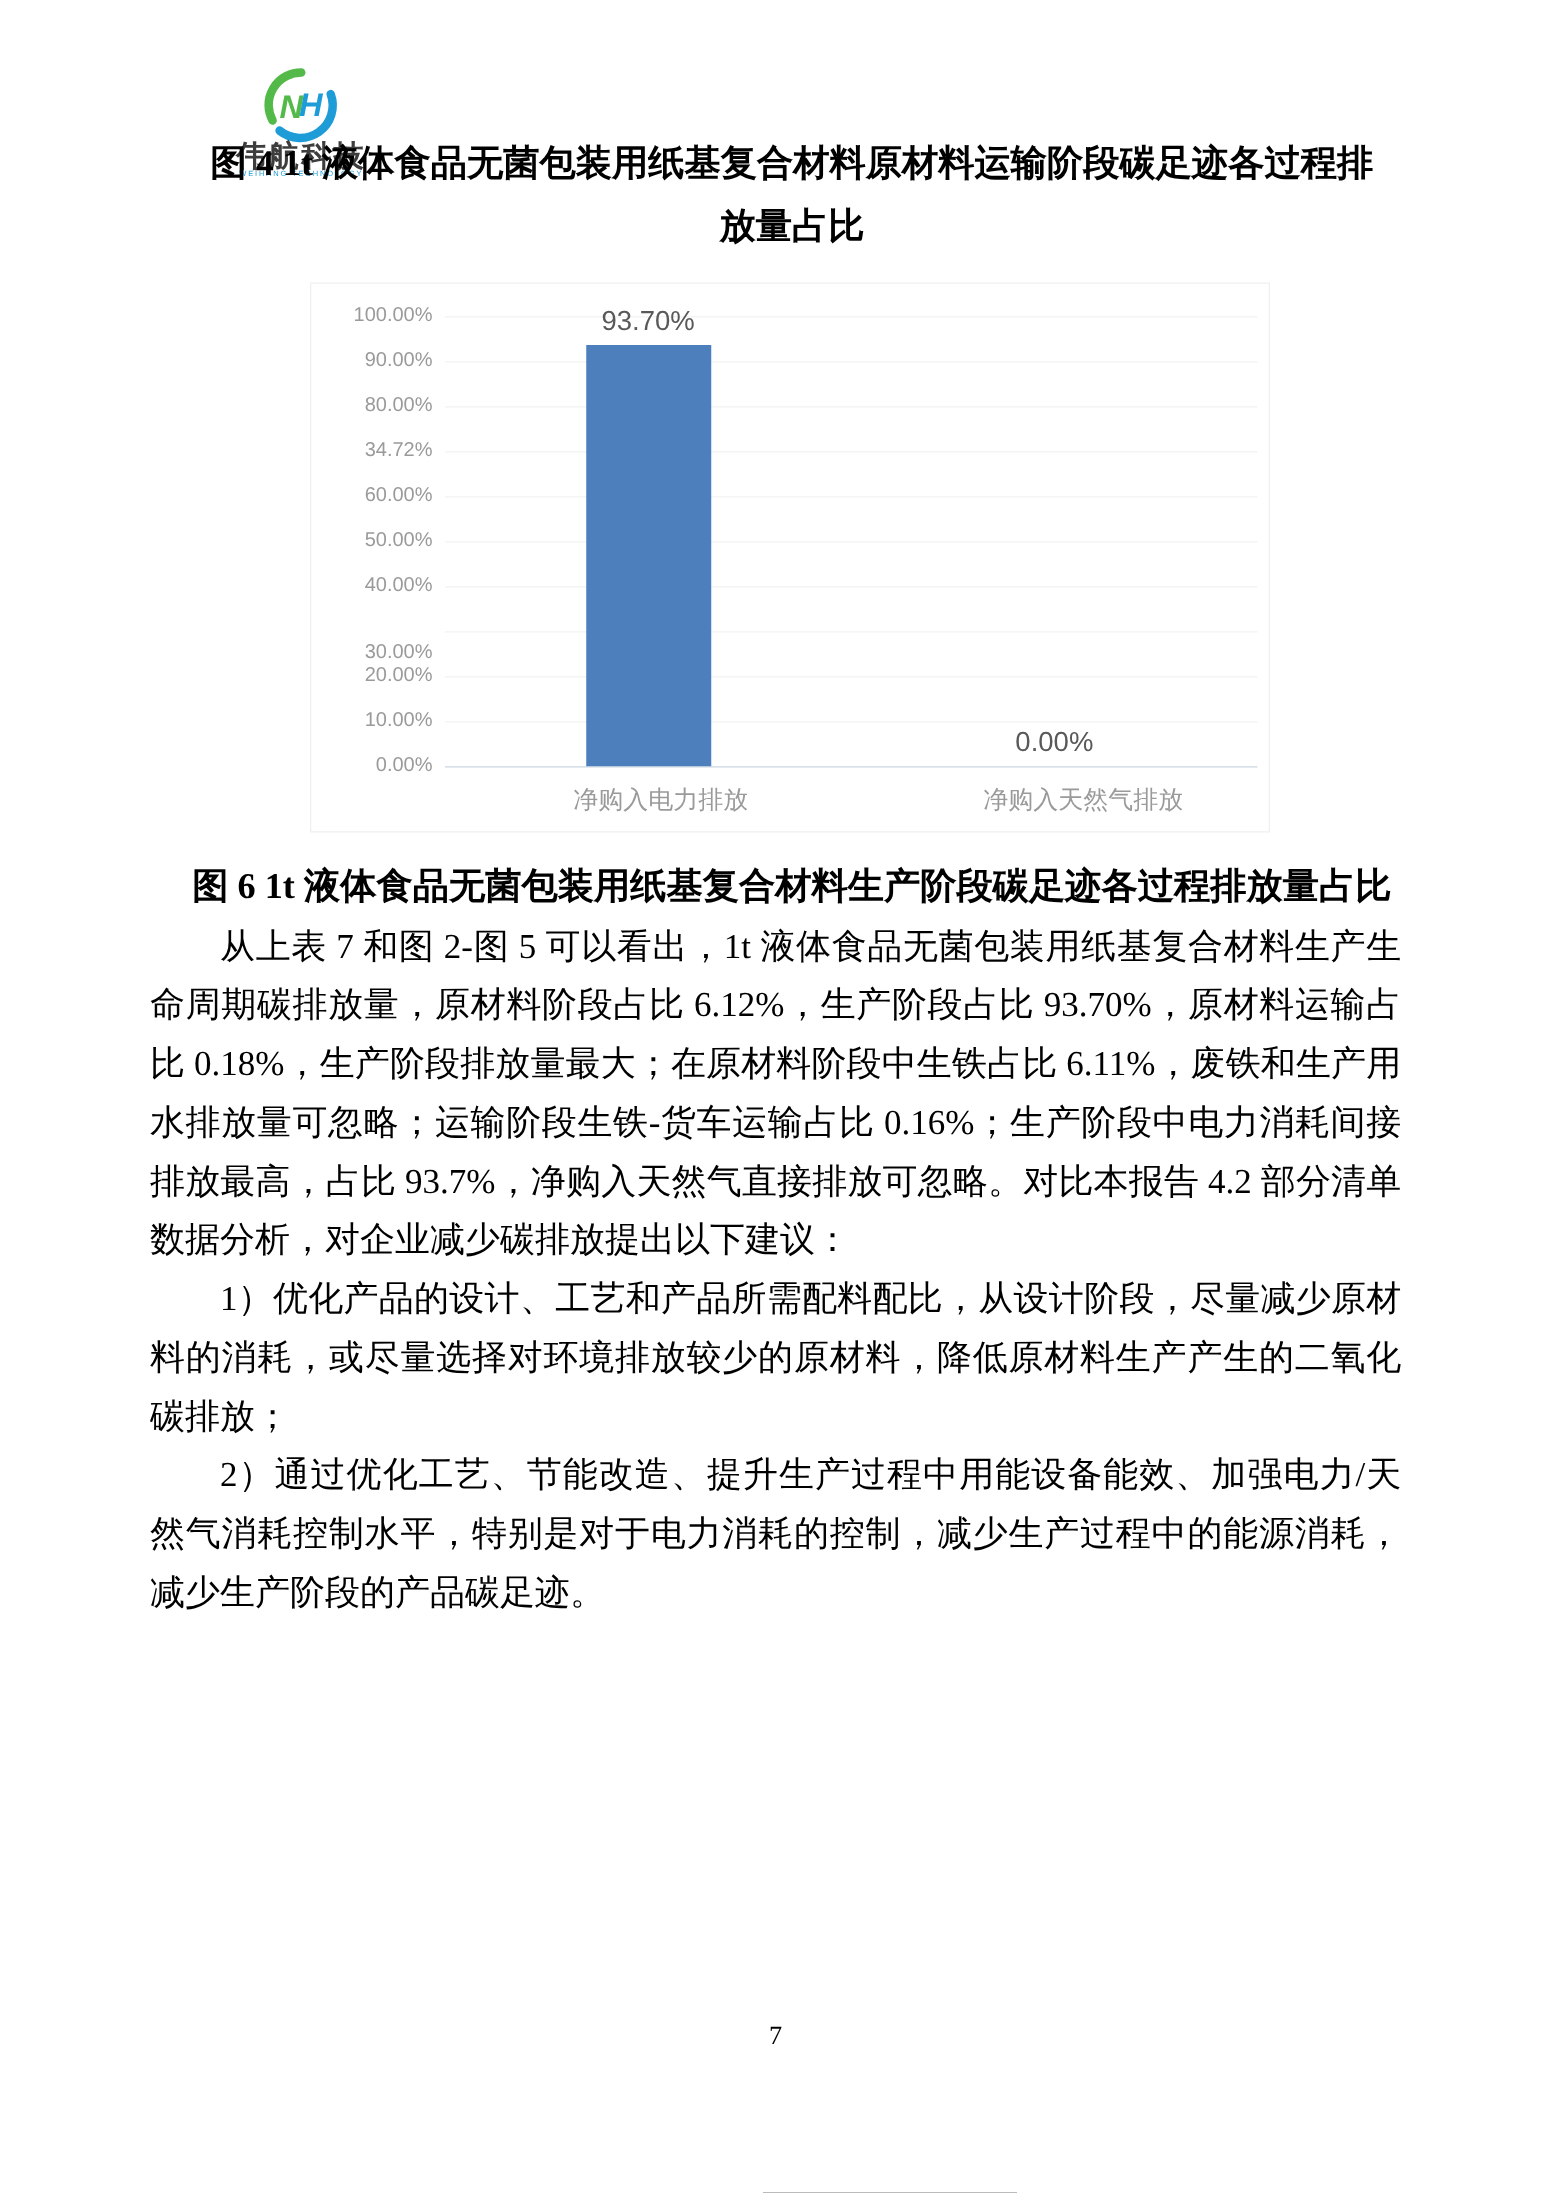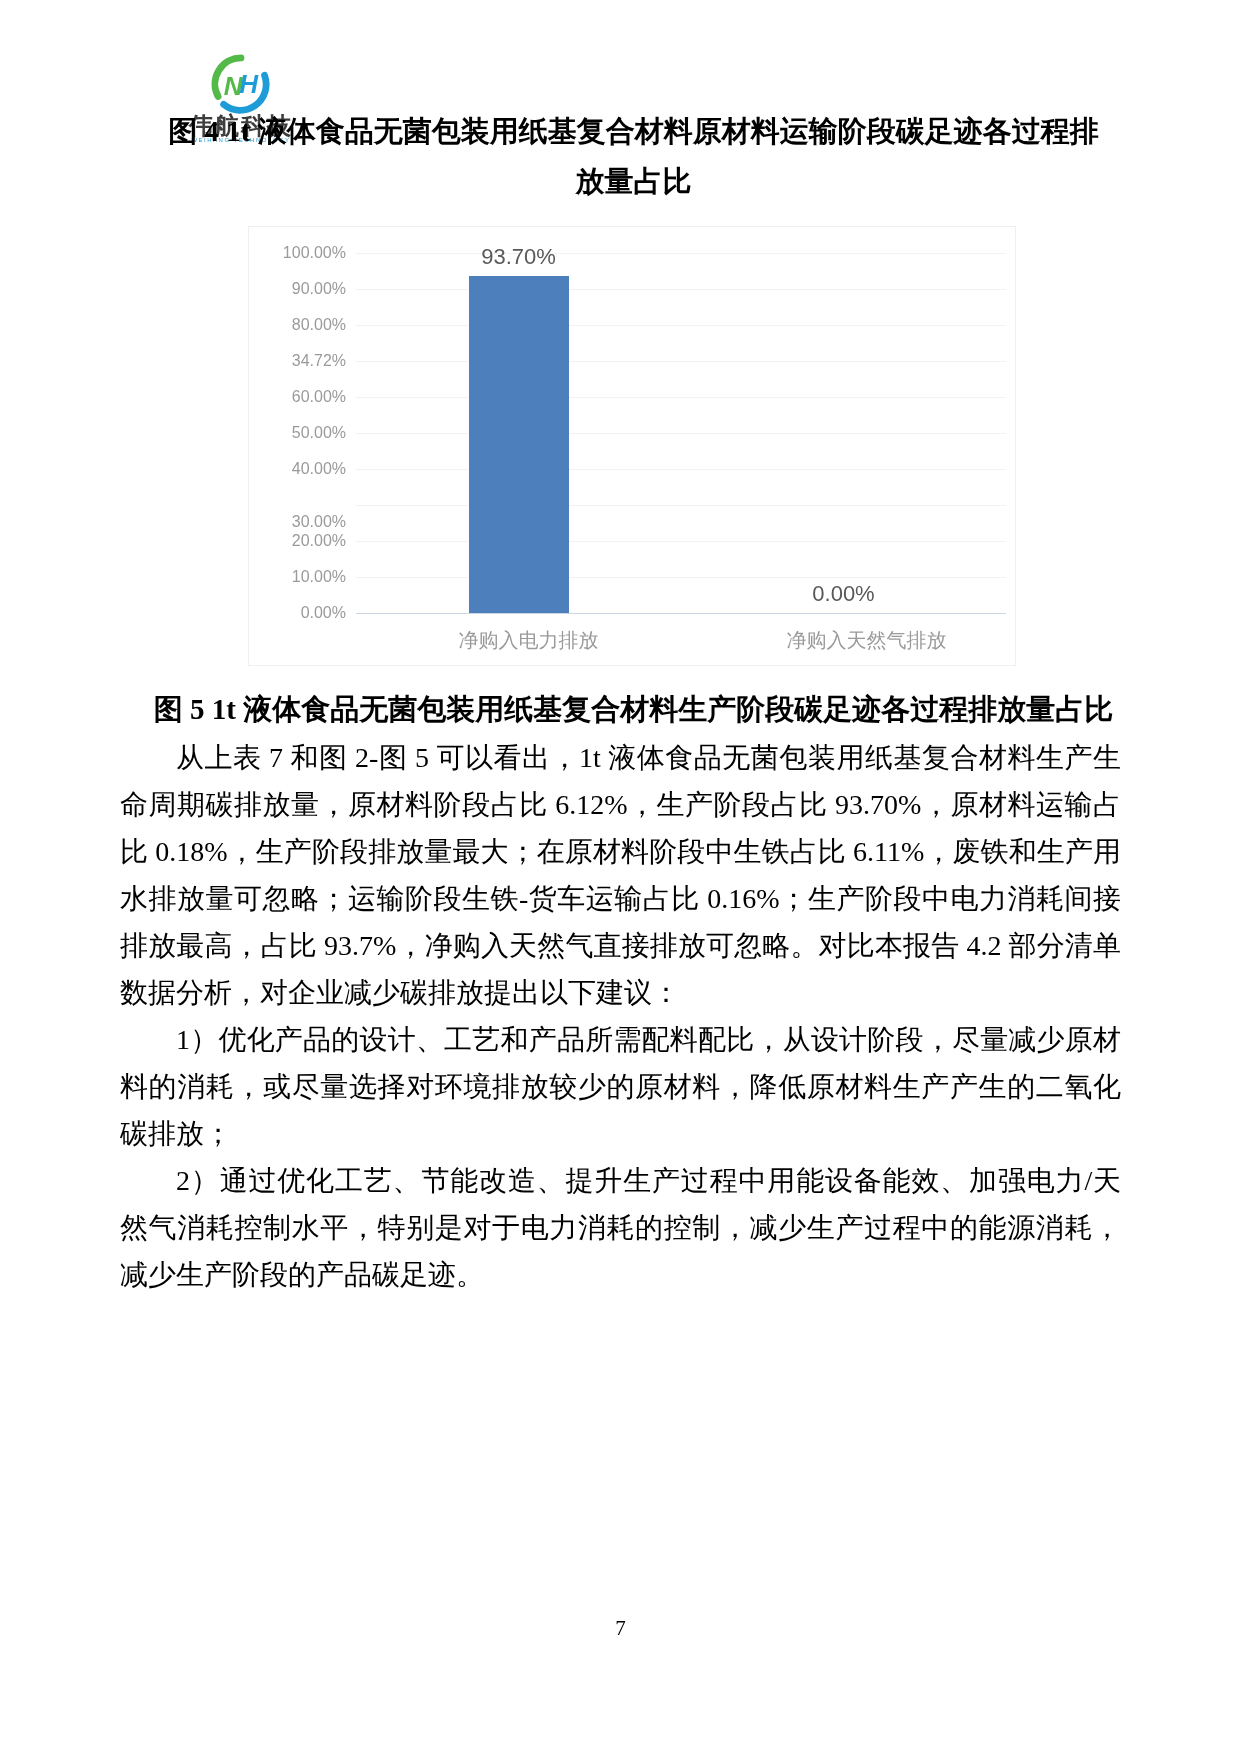--- a/index.html
+++ b/index.html
@@ -98,21 +98,21 @@
       <div class="ytick" style="left: 0px; width: 97px; top: 340px;">10.00%</div>
       <div class="ytick" style="left: 0px; width: 97px; top: 376px;">0.00%</div>
       <div class="axis-x" style="left: 107px; width: 650px; top: 386px;"></div>
       <div class="bar" style="left: 219.5px; width: 100px; top: 48.68px; height: 337.32px; background: rgb(78, 127, 189);"></div>
       <div class="bar-label" style="left: 189.5px; width: 160px; top: 17.68px;">93.70%</div>
       <div class="cat-label" style="left: 189.5px; width: 160px; top: 402px;">净购入电力排放</div>
       <div class="bar-label" style="left: 514.5px; width: 160px; top: 355px;">0.00%</div>
       <div class="cat-label" style="left: 514.5px; width: 160px; top: 402px; margin-left: 23px;">净购入天然气排放</div>
     </div>
 
-  <div class="fig-caption fig5">图 5  1t 液体食品无菌包装用纸基复合材料生产阶段碳足迹各过程排放量占比</div>
+  <div class="fig-caption fig5">图 6  1t 液体食品无菌包装用纸基复合材料生产阶段碳足迹各过程排放量占比</div>
 
   <div class="body-text">
     <p>从上表 7 和图 2-图 5 可以看出，1t 液体食品无菌包装用纸基复合材料生产生命周期碳排放量，原材料阶段占比 6.12%，生产阶段占比 93.70%，原材料运输占比 0.18%，生产阶段排放量最大；在原材料阶段中生铁占比 6.11%，废铁和生产用水排放量可忽略；运输阶段生铁-货车运输占比 0.16%；生产阶段中电力消耗间接排放最高，占比 93.7%，净购入天然气直接排放可忽略。对比本报告 4.2 部分清单数据分析，对企业减少碳排放提出以下建议：</p>
     <p>1）优化产品的设计、工艺和产品所需配料配比，从设计阶段，尽量减少原材料的消耗，或尽量选择对环境排放较少的原材料，降低原材料生产产生的二氧化碳排放；</p>
     <p>2）通过优化工艺、节能改造、提升生产过程中用能设备能效、加强电力/天然气消耗控制水平，特别是对于电力消耗的控制，减少生产过程中的能源消耗，减少生产阶段的产品碳足迹。</p>
   </div>
 
   <div class="page-number">7</div>
 
 </div>

